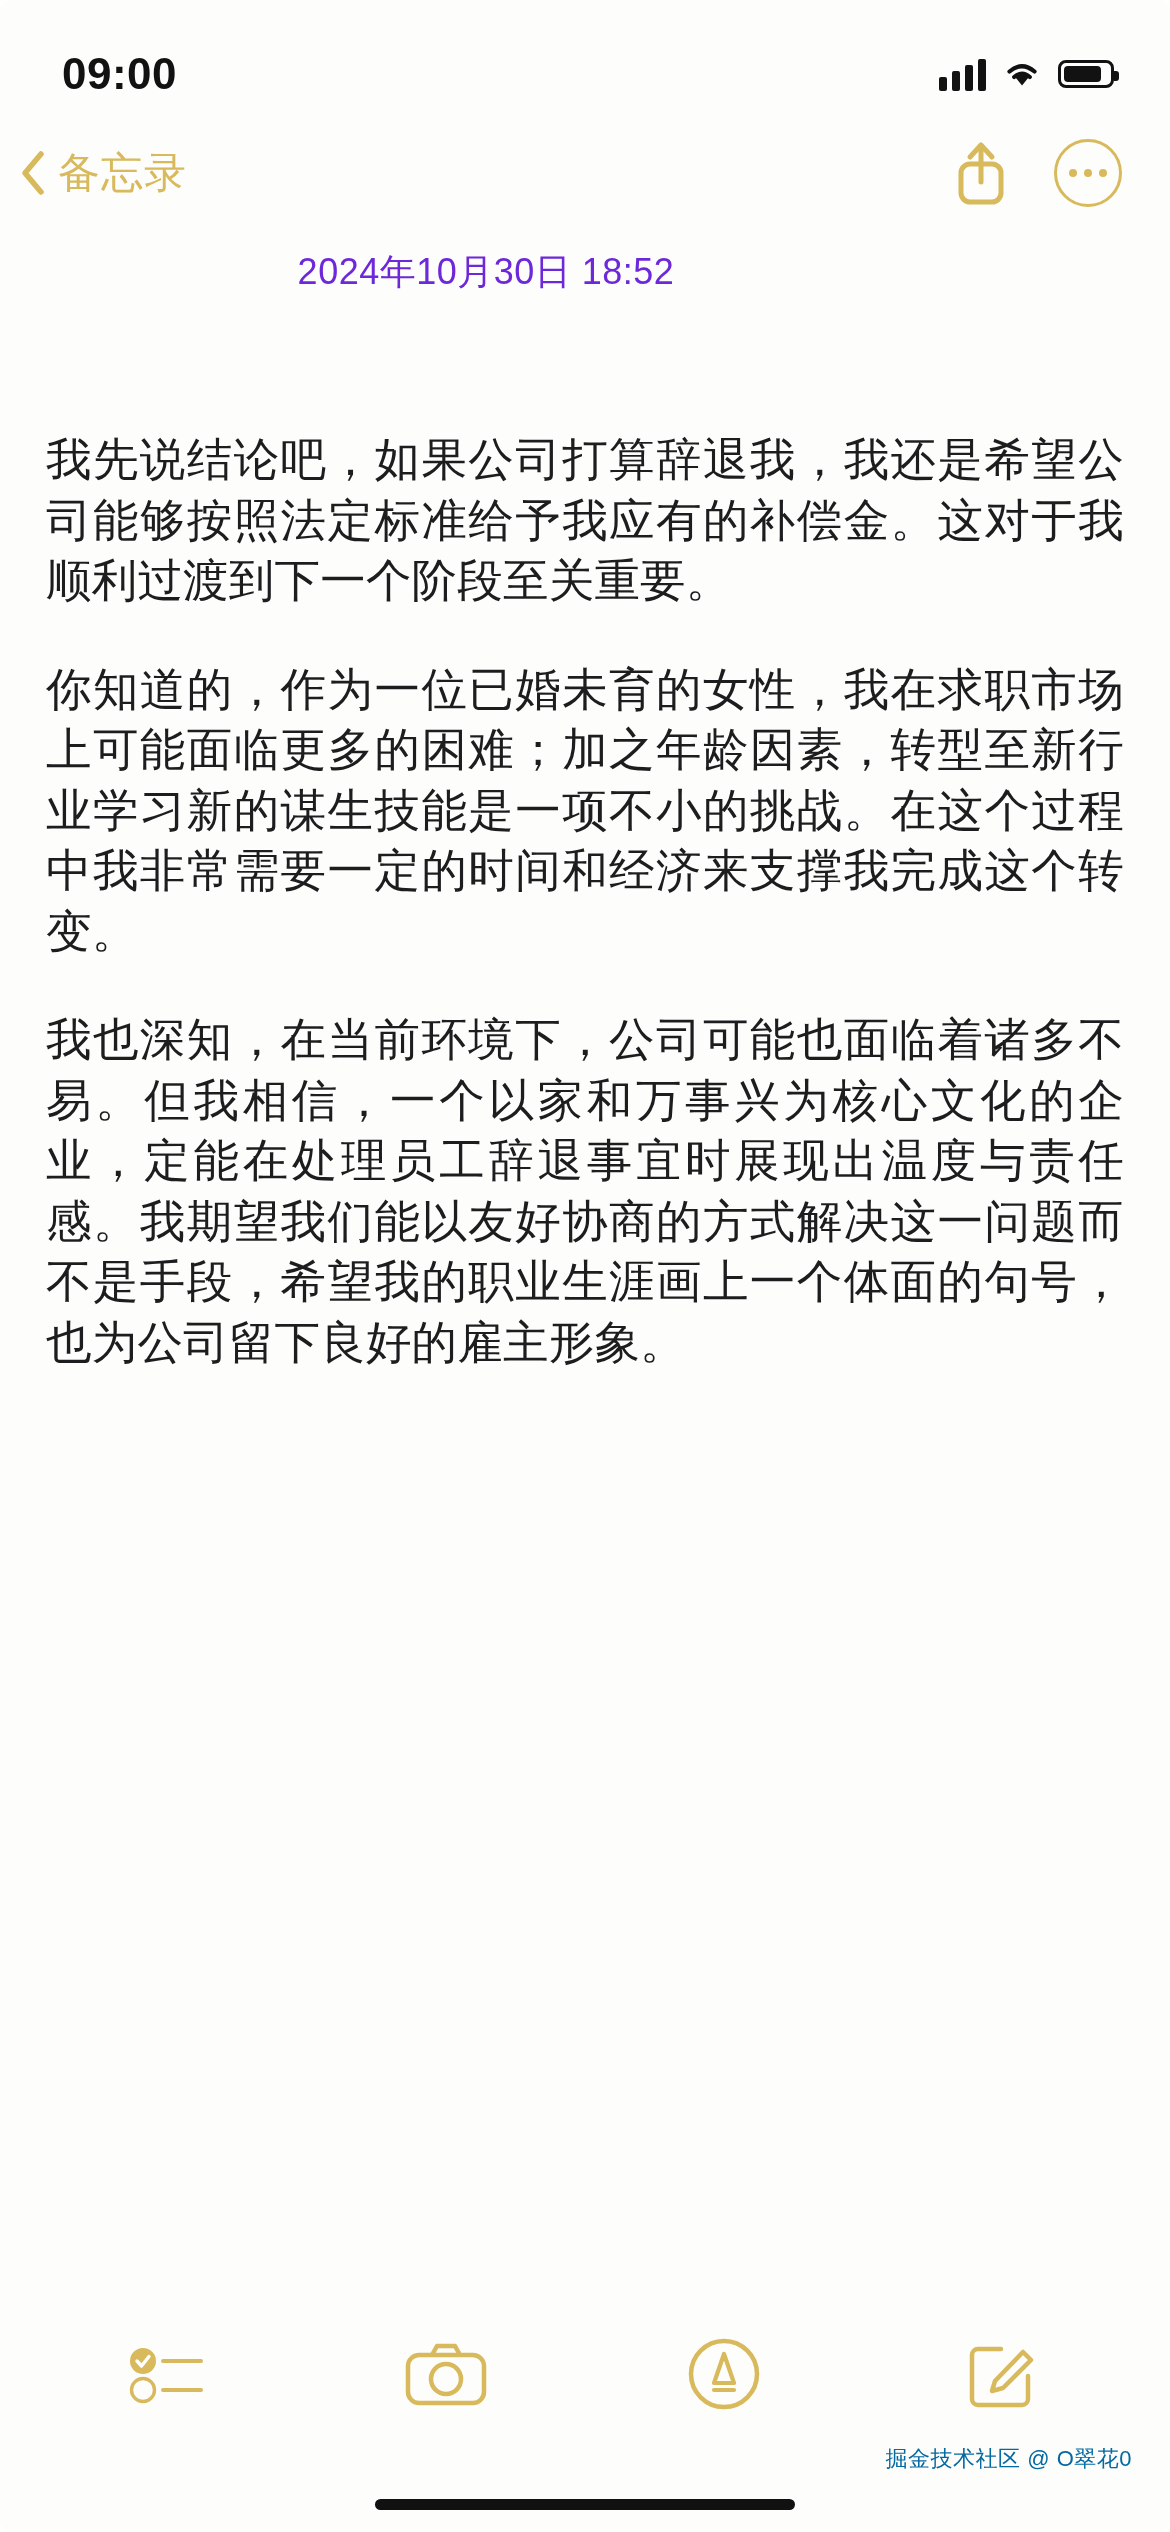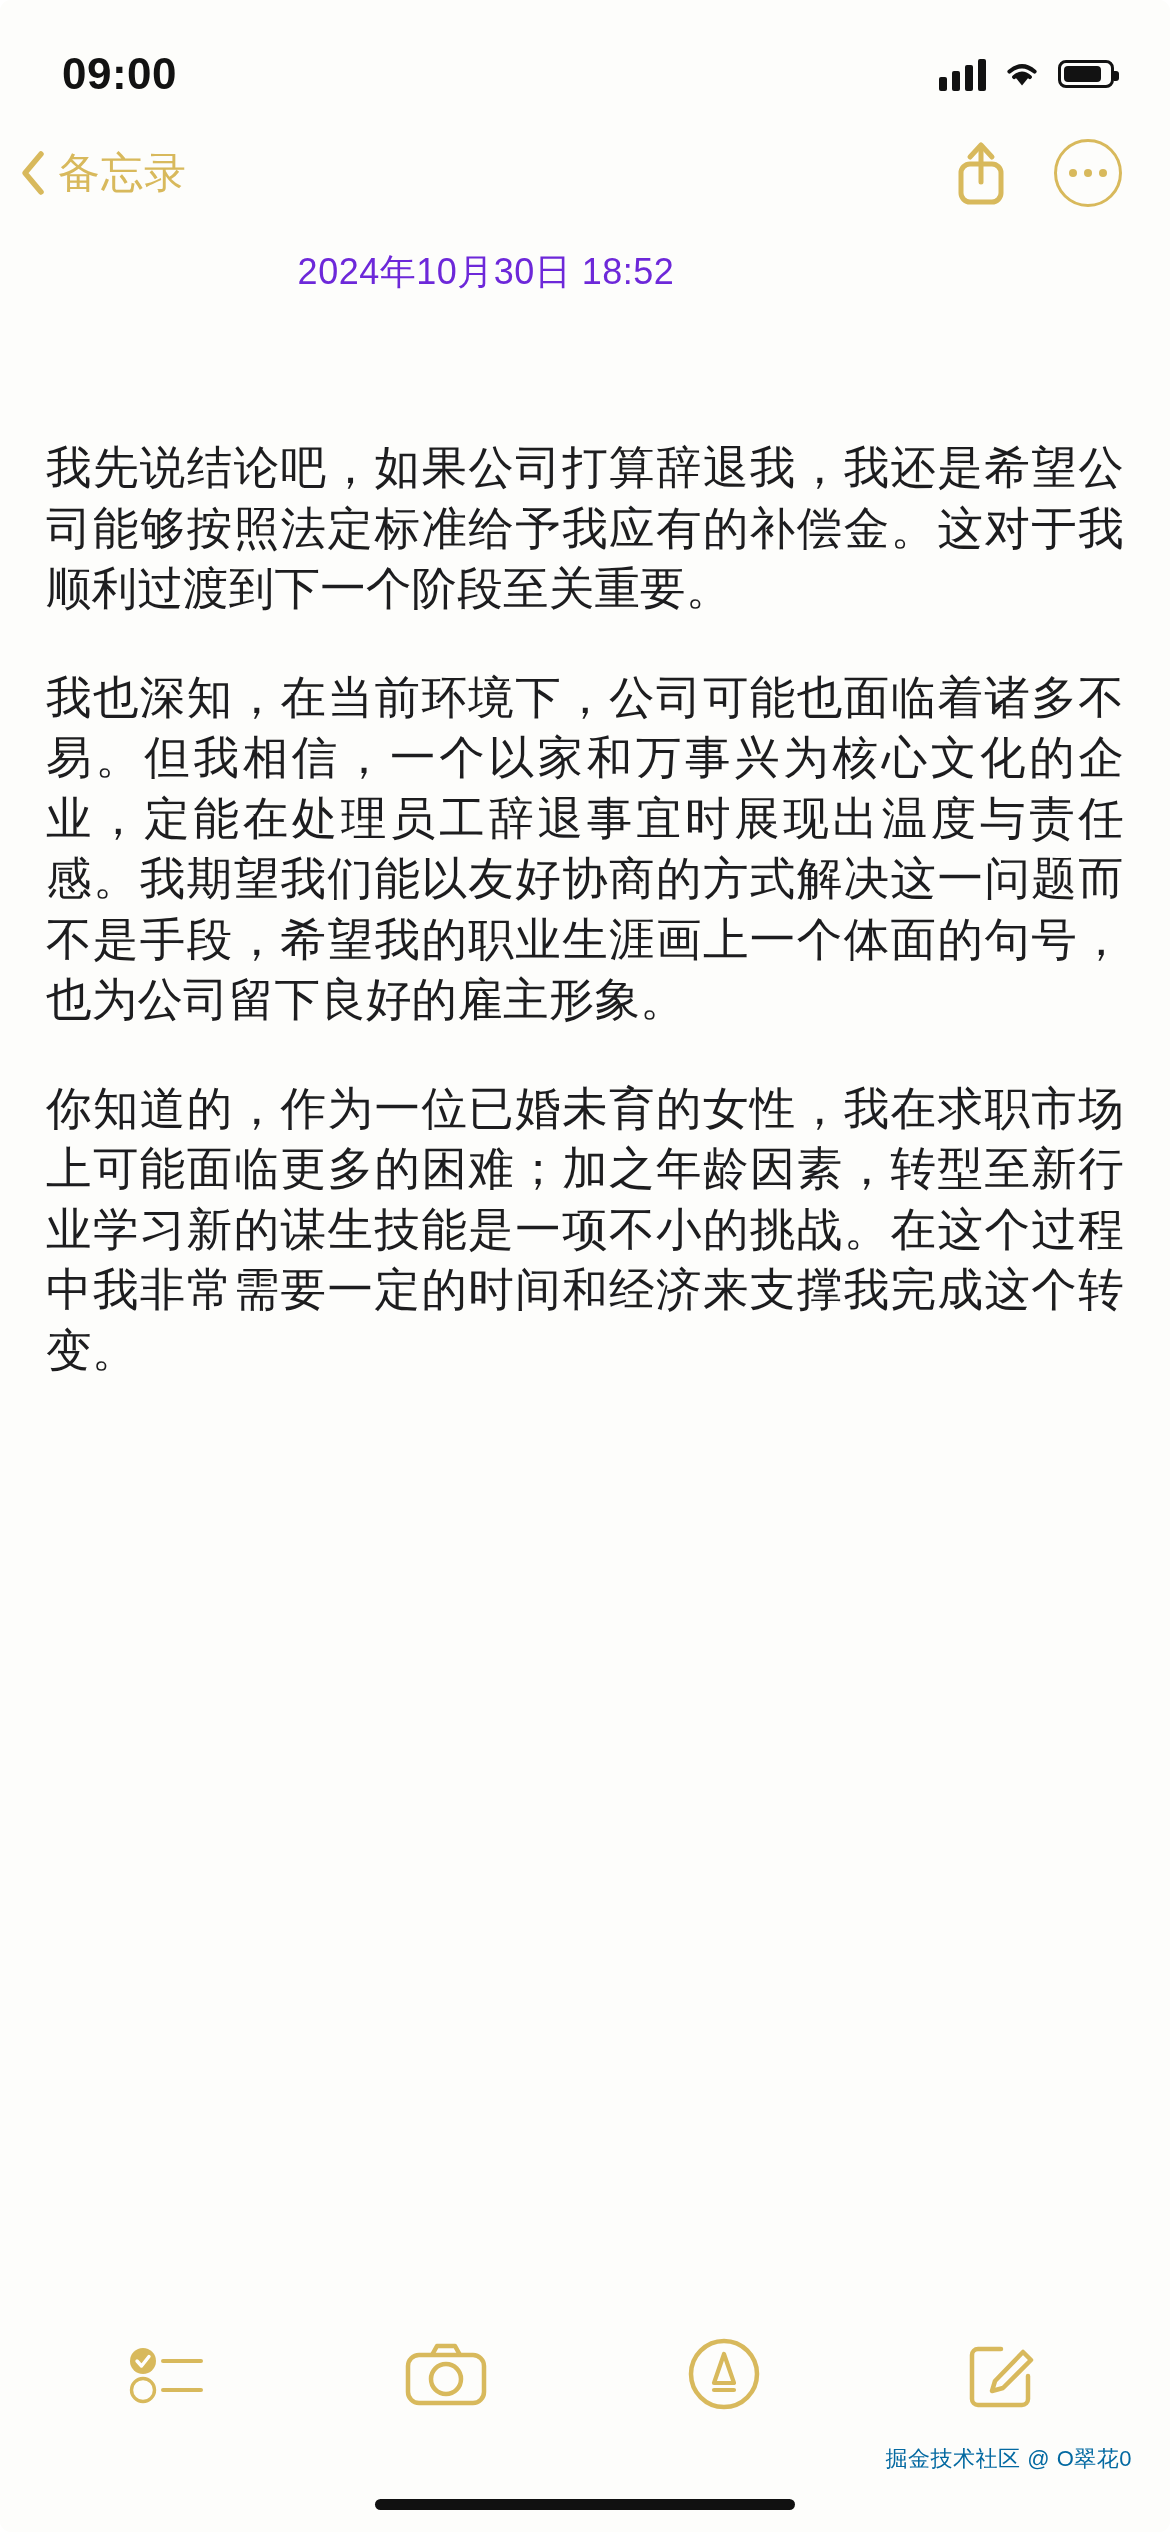--- a/index.html
+++ b/index.html
@@ -130,21 +130,20 @@
     font-size: 36px;
     color: #6d28d9;
     letter-spacing: 0.5px;
   }
   #note-body {
     position: absolute;
     top: 430px;
     left: 0;
     width: 1170px;
     padding: 0 46px 0 46px;
-    margin-top: 8px;
   }
   #note-body p {
     font-size: 45.5px;
     line-height: 1.33;
     color: #1d1d1f;
     letter-spacing: 0.2px;
     text-align: justify;
     text-justify: inter-character;
   }
   #note-body p + p { margin-top: 48px; }
@@ -230,22 +229,22 @@
           <i></i>
           <i></i>
       </span>
     </div>
   </div>
 
   <div id="note-date">2024年10月30日 18:52</div>
 
   <div id="note-body">
     <p>我先说结论吧，如果公司打算辞退我，我还是希望公司能够按照法定标准给予我应有的补偿金。这对于我顺利过渡到下一个阶段至关重要。</p>
+    <p>你知道的，作为一位已婚未育的女性，我在求职市场上可能面临更多的困难；加之年龄因素，转型至新行业学习新的谋生技能是一项不小的挑战。在这个过程中我非常需要一定的时间和经济来支撑我完成这个转变。</p>
     <p>我也深知，在当前环境下，公司可能也面临着诸多不易。但我相信，一个以家和万事兴为核心文化的企业，定能在处理员工辞退事宜时展现出温度与责任感。我期望我们能以友好协商的方式解决这一问题而不是手段，希望我的职业生涯画上一个体面的句号，也为公司留下良好的雇主形象。</p>
-    <p>你知道的，作为一位已婚未育的女性，我在求职市场上可能面临更多的困难；加之年龄因素，转型至新行业学习新的谋生技能是一项不小的挑战。在这个过程中我非常需要一定的时间和经济来支撑我完成这个转变。</p>
   </div>
 
   <div id="toolbar">
     <div class="tool">
       <svg width="80" height="62" viewBox="0 0 80 62">
         <circle cx="14" cy="18" r="13" fill="#d8b95c"></circle>
         <path d="M8 18 L12.5 23 L20 13.5" stroke="#ffffff" stroke-width="3.4" fill="none" stroke-linecap="round" stroke-linejoin="round"></path>
         <circle cx="14" cy="47" r="11.5" stroke="#d8b95c" stroke-width="3.4" fill="none"></circle>
         <line x1="34" y1="18" x2="72" y2="18" stroke="#d8b95c" stroke-width="4" stroke-linecap="round"></line>
         <line x1="34" y1="47" x2="72" y2="47" stroke="#d8b95c" stroke-width="4" stroke-linecap="round"></line>

